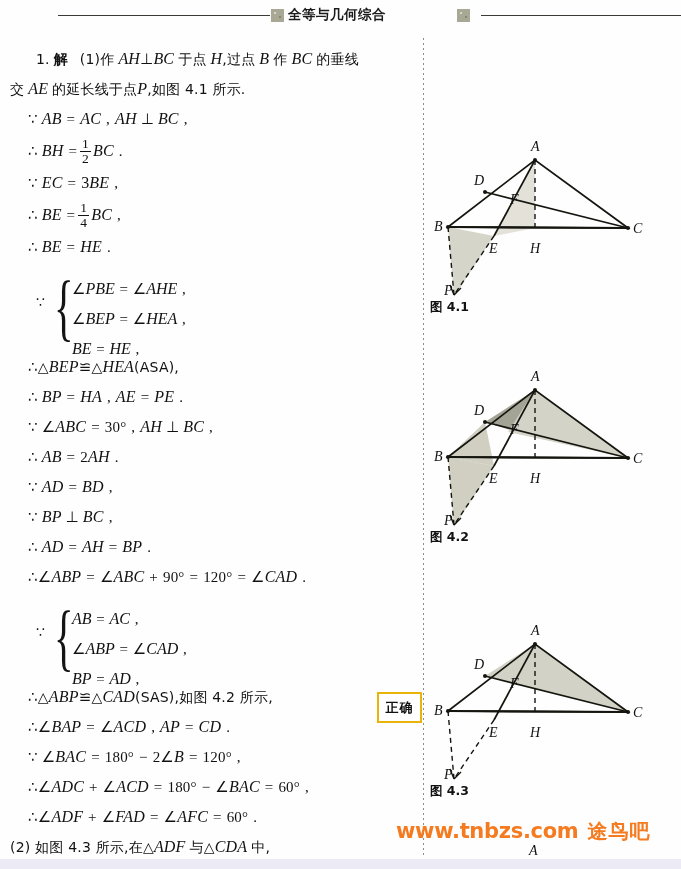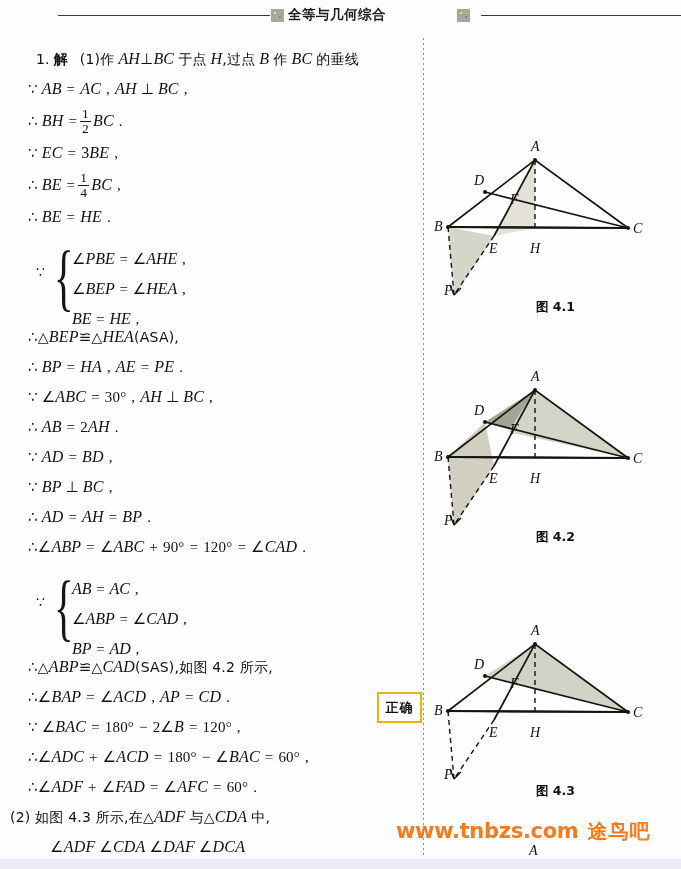--- a/index.html
+++ b/index.html
@@ -161,21 +161,20 @@
     letter-spacing: 1px;
   }
 
   
   .figbox {
     position: absolute;
     left: 430px;
     width: 251px;
   }
   .figcap {
-    text-align: center;
     font-family: "DejaVu Sans", "Liberation Sans", sans-serif;
     font-weight: 700;
     font-size: 12.5px;
     color: #121212;
     margin-top: 2px;
   }
   .figsvg { display: block; }
   .figsvg text {
     font-family: "Liberation Serif", "DejaVu Serif", serif;
     font-style: italic;
@@ -241,20 +240,25 @@
       &nbsp;&nbsp;<span class="cn">(1)作</span>
       <span class="it">AH</span><span class="sym">⊥</span><span class="it">BC</span>
       <span class="cn">于点</span>
       <span class="it">H</span><span class="cn">,过点</span>
       <span class="it">B</span>
       <span class="cn">作</span>
       <span class="it">BC</span>
       <span class="cn">的垂线</span>
     </div>
 
+    <div class="ln">
+      <span class="cn">交</span>
+      <span class="it">AE</span>
+      <span class="cn">的延长线于点</span><span class="it">P</span><span class="cn">,如图 4.1 所示.</span>
+    </div>
 
     <div class="ln ind2">
       <span class="ang">∵</span> <span class="it">AB</span> <span class="op">=</span> <span class="it">AC</span> <span class="op">,</span> <span class="it">AH</span> <span class="sym">⊥</span> <span class="it">BC</span> <span class="op">,</span>
     </div>
 
     <div class="ln tall ind2">
       <span class="ang">∴</span> <span class="it">BH</span> <span class="op">=</span><span class="frac"><span class="nu up">1</span><span class="de up">2</span></span><span class="it">BC</span> <span class="op">.</span>
     </div>
 
     <div class="ln ind2">

